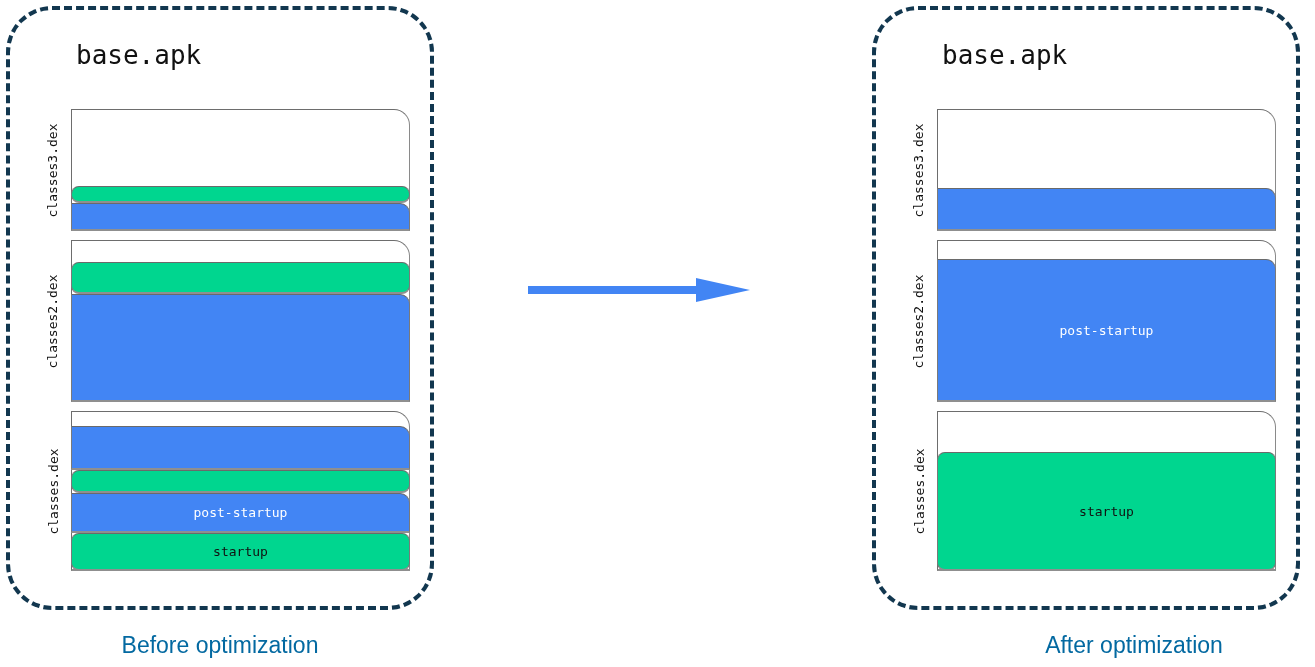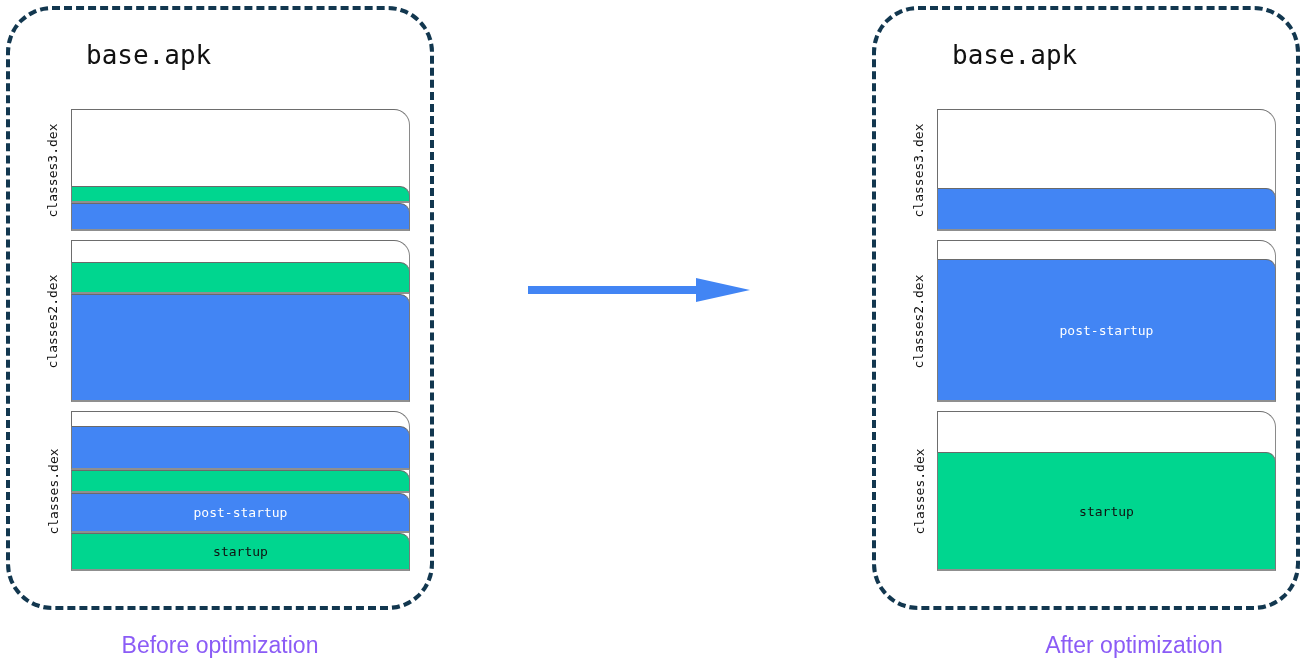--- a/index.html
+++ b/index.html
@@ -24,21 +24,21 @@
     border: 4px dashed #12374f;
     border-radius: 46px;
     box-sizing: border-box;
   }
   #panel-before { left: 6px; }
   #panel-after  { left: 872px; }
 
   .apk-title {
     position: absolute;
     top: 30px;
-    left: 76px;
+    left: 66px;
     font-family: "DejaVu Sans Mono", "Liberation Mono", monospace;
     font-size: 26px;
     color: #111111;
     letter-spacing: 0px;
     white-space: nowrap;
   }
 
   
   .dex-stack {
     position: absolute;
@@ -108,38 +108,38 @@
     border-bottom: 2px solid #8f8f8f;
     border-radius: 0 10px 0 0;
     display: flex;
     align-items: center;
     justify-content: center;
     font-family: "DejaVu Sans Mono", "Liberation Mono", monospace;
     font-size: 13px;
     white-space: nowrap;
   }
   .seg.blue  { background: #4285f4; color: #ffffff; }
-  .seg.green { background: #00d68f; color: #111111; }
+  .seg.green { background: #00d68f; color: #111111; border-radius: 8px; }
   .seg.empty { background: transparent; border: none; }
 
   
   .arrow-wrap {
     position: absolute;
     left: 528px;
     top: 277px;
     width: 222px;
     height: 26px;
   }
 
   
   .caption {
     position: absolute;
     top: 632px;
     font-size: 23px;
-    color: #8b5cf6;
+    color: #0369a1;
     white-space: nowrap;
     text-align: center;
   }
   #caption-before { left: 0px;   width: 440px; }
   #caption-after  { left: 914px; width: 440px; }
 </style>
 </head>
 <body>
 
 <div class="apk-panel" id="panel-before">

